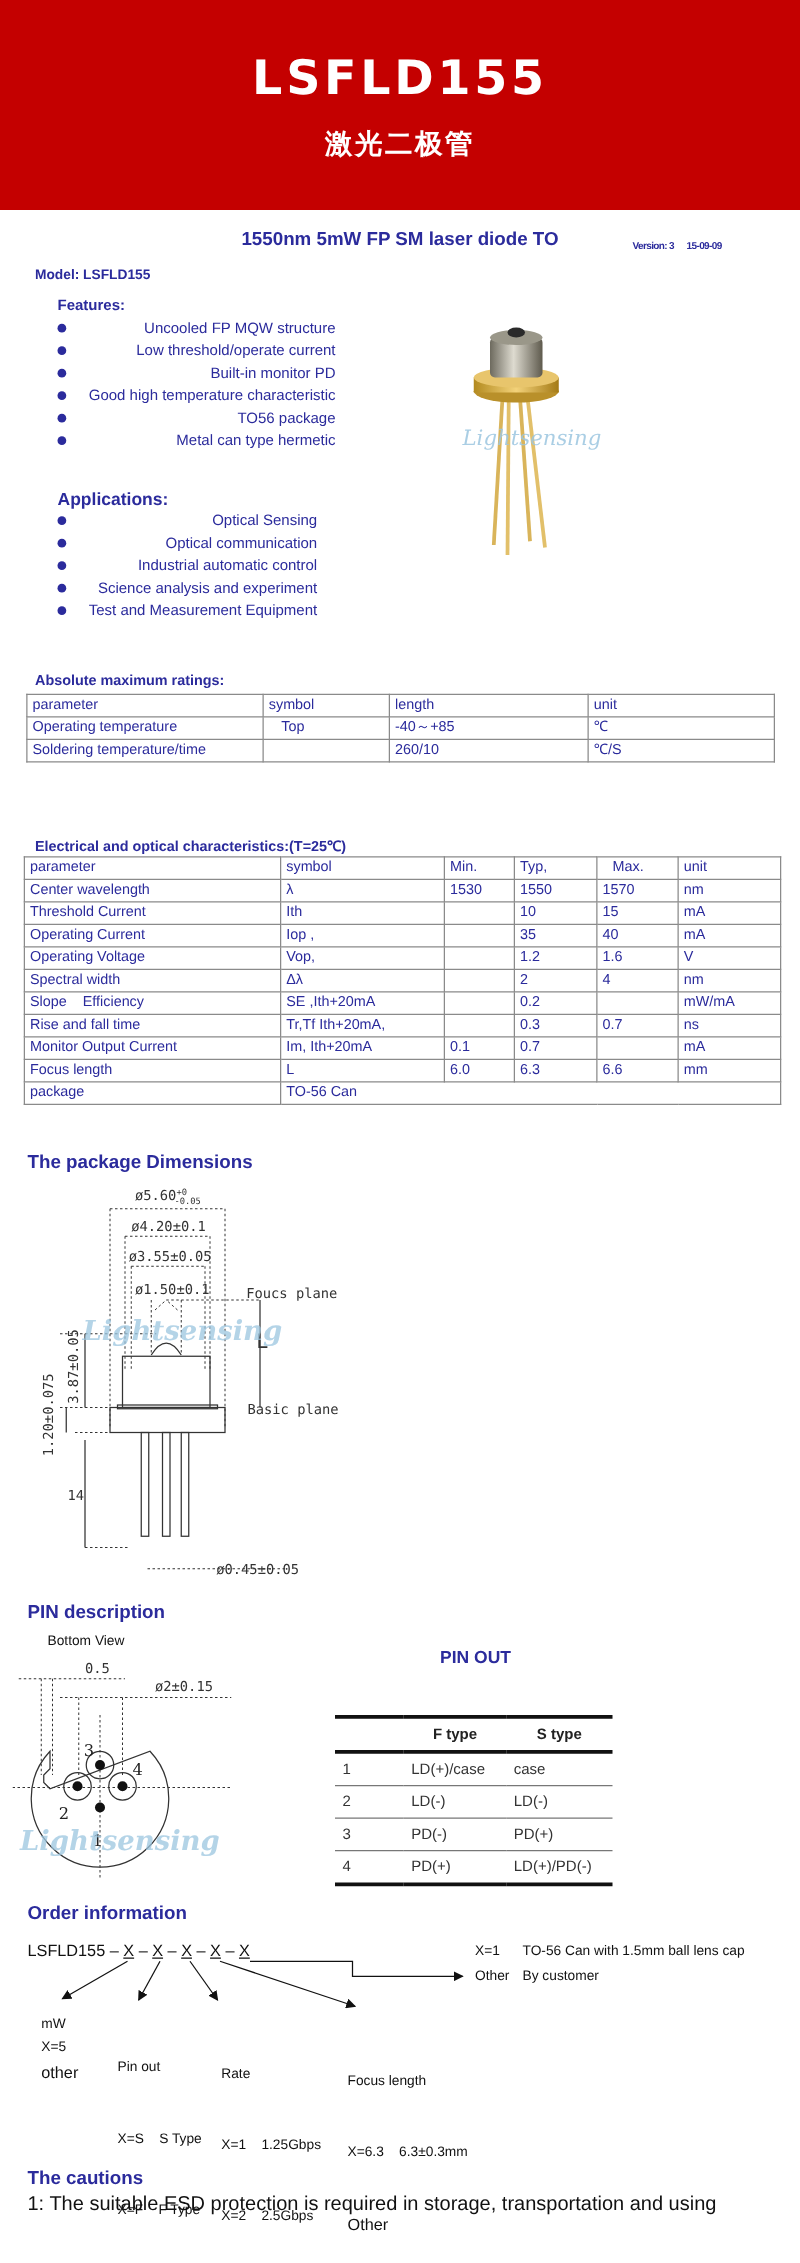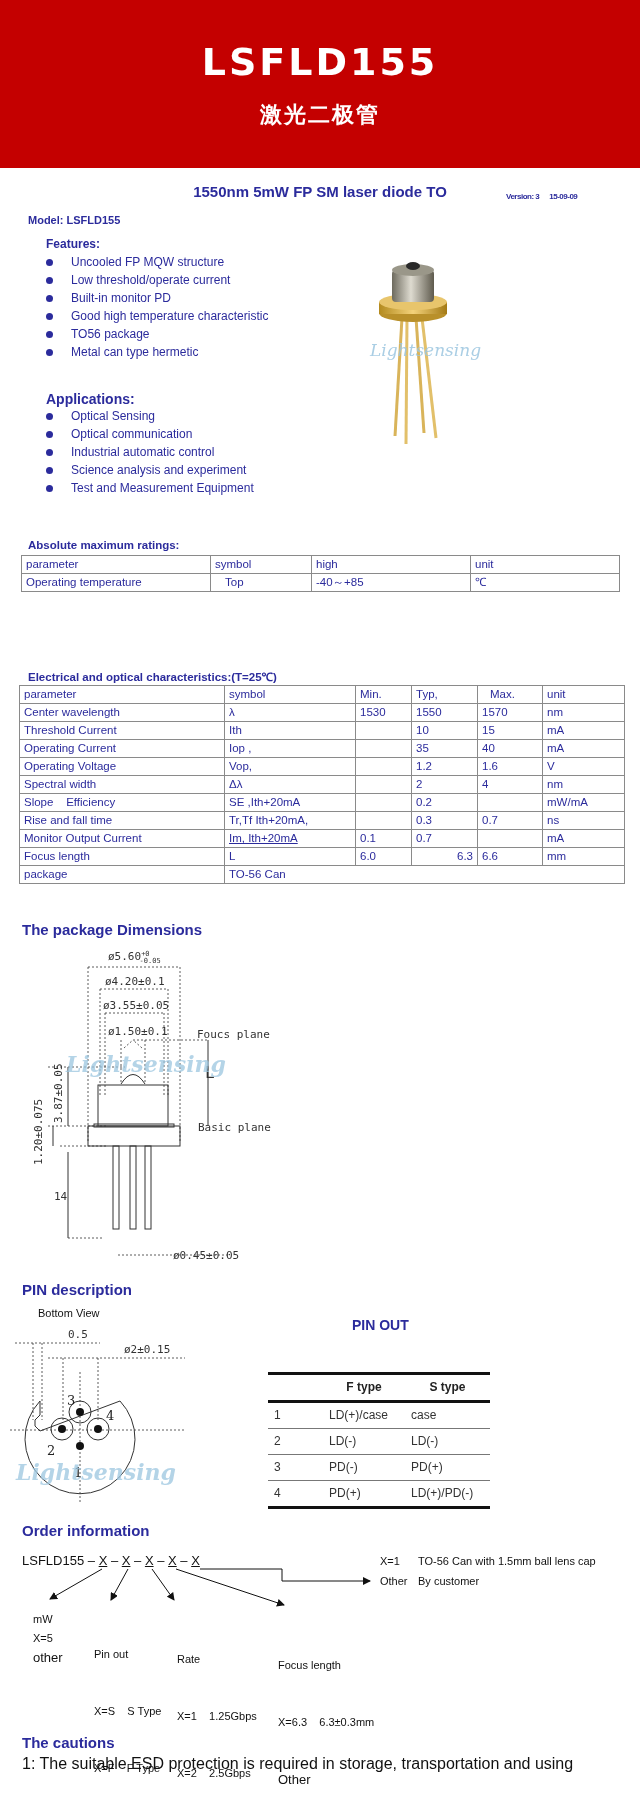--- a/index.html
+++ b/index.html
@@ -7,21 +7,21 @@
   .banner{position:absolute;left:0;top:0;width:640px;height:168px;background:#c40000;}
   .banner-title{position:absolute;left:0;width:640px;top:40px;text-align:center;color:#fff;font-family:"DejaVu Sans",sans-serif;font-weight:bold;font-size:38px;letter-spacing:3px;}
   .banner-sub{position:absolute;left:0;width:640px;top:100px;text-align:center;color:#fff;font-family:"DejaVu Sans",sans-serif;font-weight:bold;font-size:22px;letter-spacing:2px;}
   .abs{position:absolute;}
   .doc-title{left:0;width:640px;top:183px;text-align:center;font-weight:bold;font-size:15px;color:#2b2b9c;}
   .version{left:506px;top:192px;font-size:8px;font-weight:bold;color:#2b2b9c;letter-spacing:-0.5px;}
   .version span{margin-right:10px;}
   .model{left:28px;top:214px;font-size:11px;font-weight:bold;color:#2b2b9c;}
   .section-h{font-weight:bold;color:#2b2b9c;}
   .list{left:46px;margin:0;padding:0;list-style:none;font-size:12px;color:#2b2b9c;}
-  .list li{height:18px;line-height:18px;position:relative;padding-left:25px;}
+  .list li{height:18px;line-height:18px;position:relative;padding-left:25px;text-align:right;}
   .list li .dot{position:absolute;left:0;top:6px;width:7px;height:7px;border-radius:50%;background:#2b2b9c;}
   table{border-collapse:collapse;font-size:11.5px;color:#2b2b9c;}
   td{border:1px solid #8a8a8a;padding:0 4px;height:17px;line-height:17px;white-space:nowrap;}
   .h2{font-size:15px;font-weight:bold;color:#2b2b9c;}
   .pinout-table{font-size:12px;color:#333;border-collapse:collapse;}
   .pinout-table td{border:none;border-bottom:1px solid #777;height:25px;line-height:25px;padding:0 6px;}
   .pinout-table tr.head td{font-weight:bold;color:#222;border-top:3px solid #111;border-bottom:3px solid #111;text-align:center;}
   .pinout-table tr:last-child td{border-bottom:3px solid #111;}
   .black{color:#111;}
   .order-text{font-size:11px;color:#111;}
@@ -89,28 +89,34 @@
   <colgroup>
       <col style="width:189px">
       <col style="width:101px">
       <col style="width:159px">
       <col>
     </colgroup>
   <tbody>
       <tr>
     <td>parameter</td>
         <td>symbol</td>
-        <td>high</td>
+        <td>length</td>
         <td>unit</td>
   </tr>
   <tr>
     <td>Operating temperature</td>
         <td style="padding-left:14px">Top</td>
         <td>-40～+85</td>
         <td>℃</td>
+  </tr>
+  <tr>
+    <td>Soldering temperature/time</td>
+        <td style="padding-left:14px"></td>
+        <td>260/10</td>
+        <td>℃/S</td>
   </tr>
 </tbody>
   </table>
 
 <div class="abs section-h" style="left:28px;top:669px;font-size:11.5px;">Electrical and optical characteristics:(T=25℃)</div>
 <table class="abs" style="left:19px;top:685px;width:606px;">
   <colgroup>
       <col style="width:205px">
       <col style="width:131px">
       <col style="width:56px">
@@ -178,31 +184,31 @@
       <tr>
         <td style="white-space: pre;">Rise and fall time</td>
         <td style="white-space: pre;">Tr,Tf Ith+20mA,</td>
         <td style="white-space: pre;"></td>
         <td style="white-space: pre;">0.3</td>
         <td style="padding-left: 4px; white-space: pre;">0.7</td>
         <td style="white-space: pre;">ns</td>
       </tr>
       <tr>
         <td style="white-space: pre;">Monitor Output Current</td>
-        <td style="white-space: pre; text-decoration: underline;">Im, Ith+20mA</td>
+        <td style="white-space: pre;">Im, Ith+20mA</td>
         <td style="white-space: pre;">0.1</td>
         <td style="white-space: pre;">0.7</td>
         <td style="padding-left: 4px; white-space: pre;"></td>
         <td style="white-space: pre;">mA</td>
       </tr>
       <tr>
         <td style="white-space: pre;">Focus length</td>
         <td style="white-space: pre;">L</td>
         <td style="white-space: pre;">6.0</td>
-        <td style="white-space: pre; text-align: right;">6.3</td>
+        <td style="white-space: pre;">6.3</td>
         <td style="padding-left: 4px; white-space: pre;">6.6</td>
         <td style="white-space: pre;">mm</td>
       </tr>
     </tbody>
   <tbody>
       <tr>
     <td>package</td>
     <td colspan="5" style="">TO-56 Can</td>
   </tr>
 </tbody>

